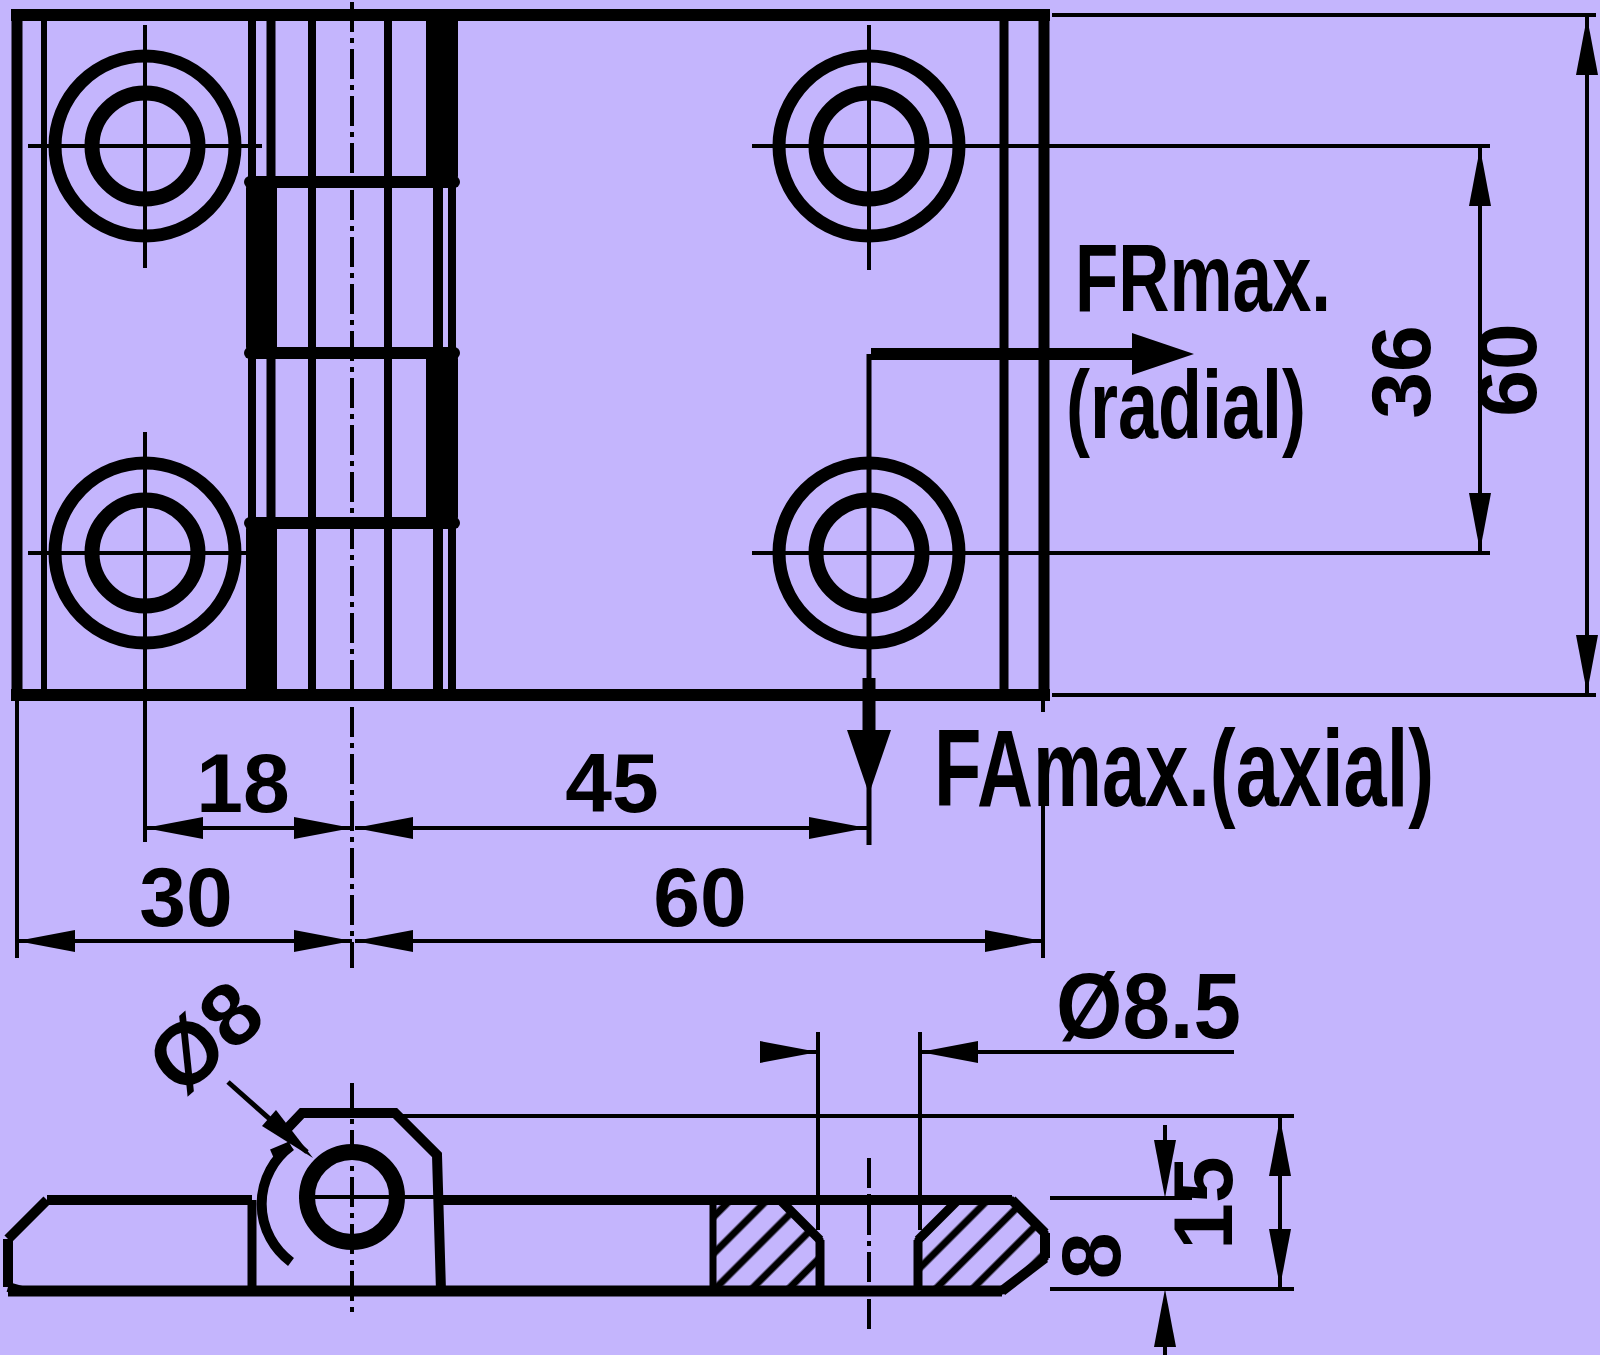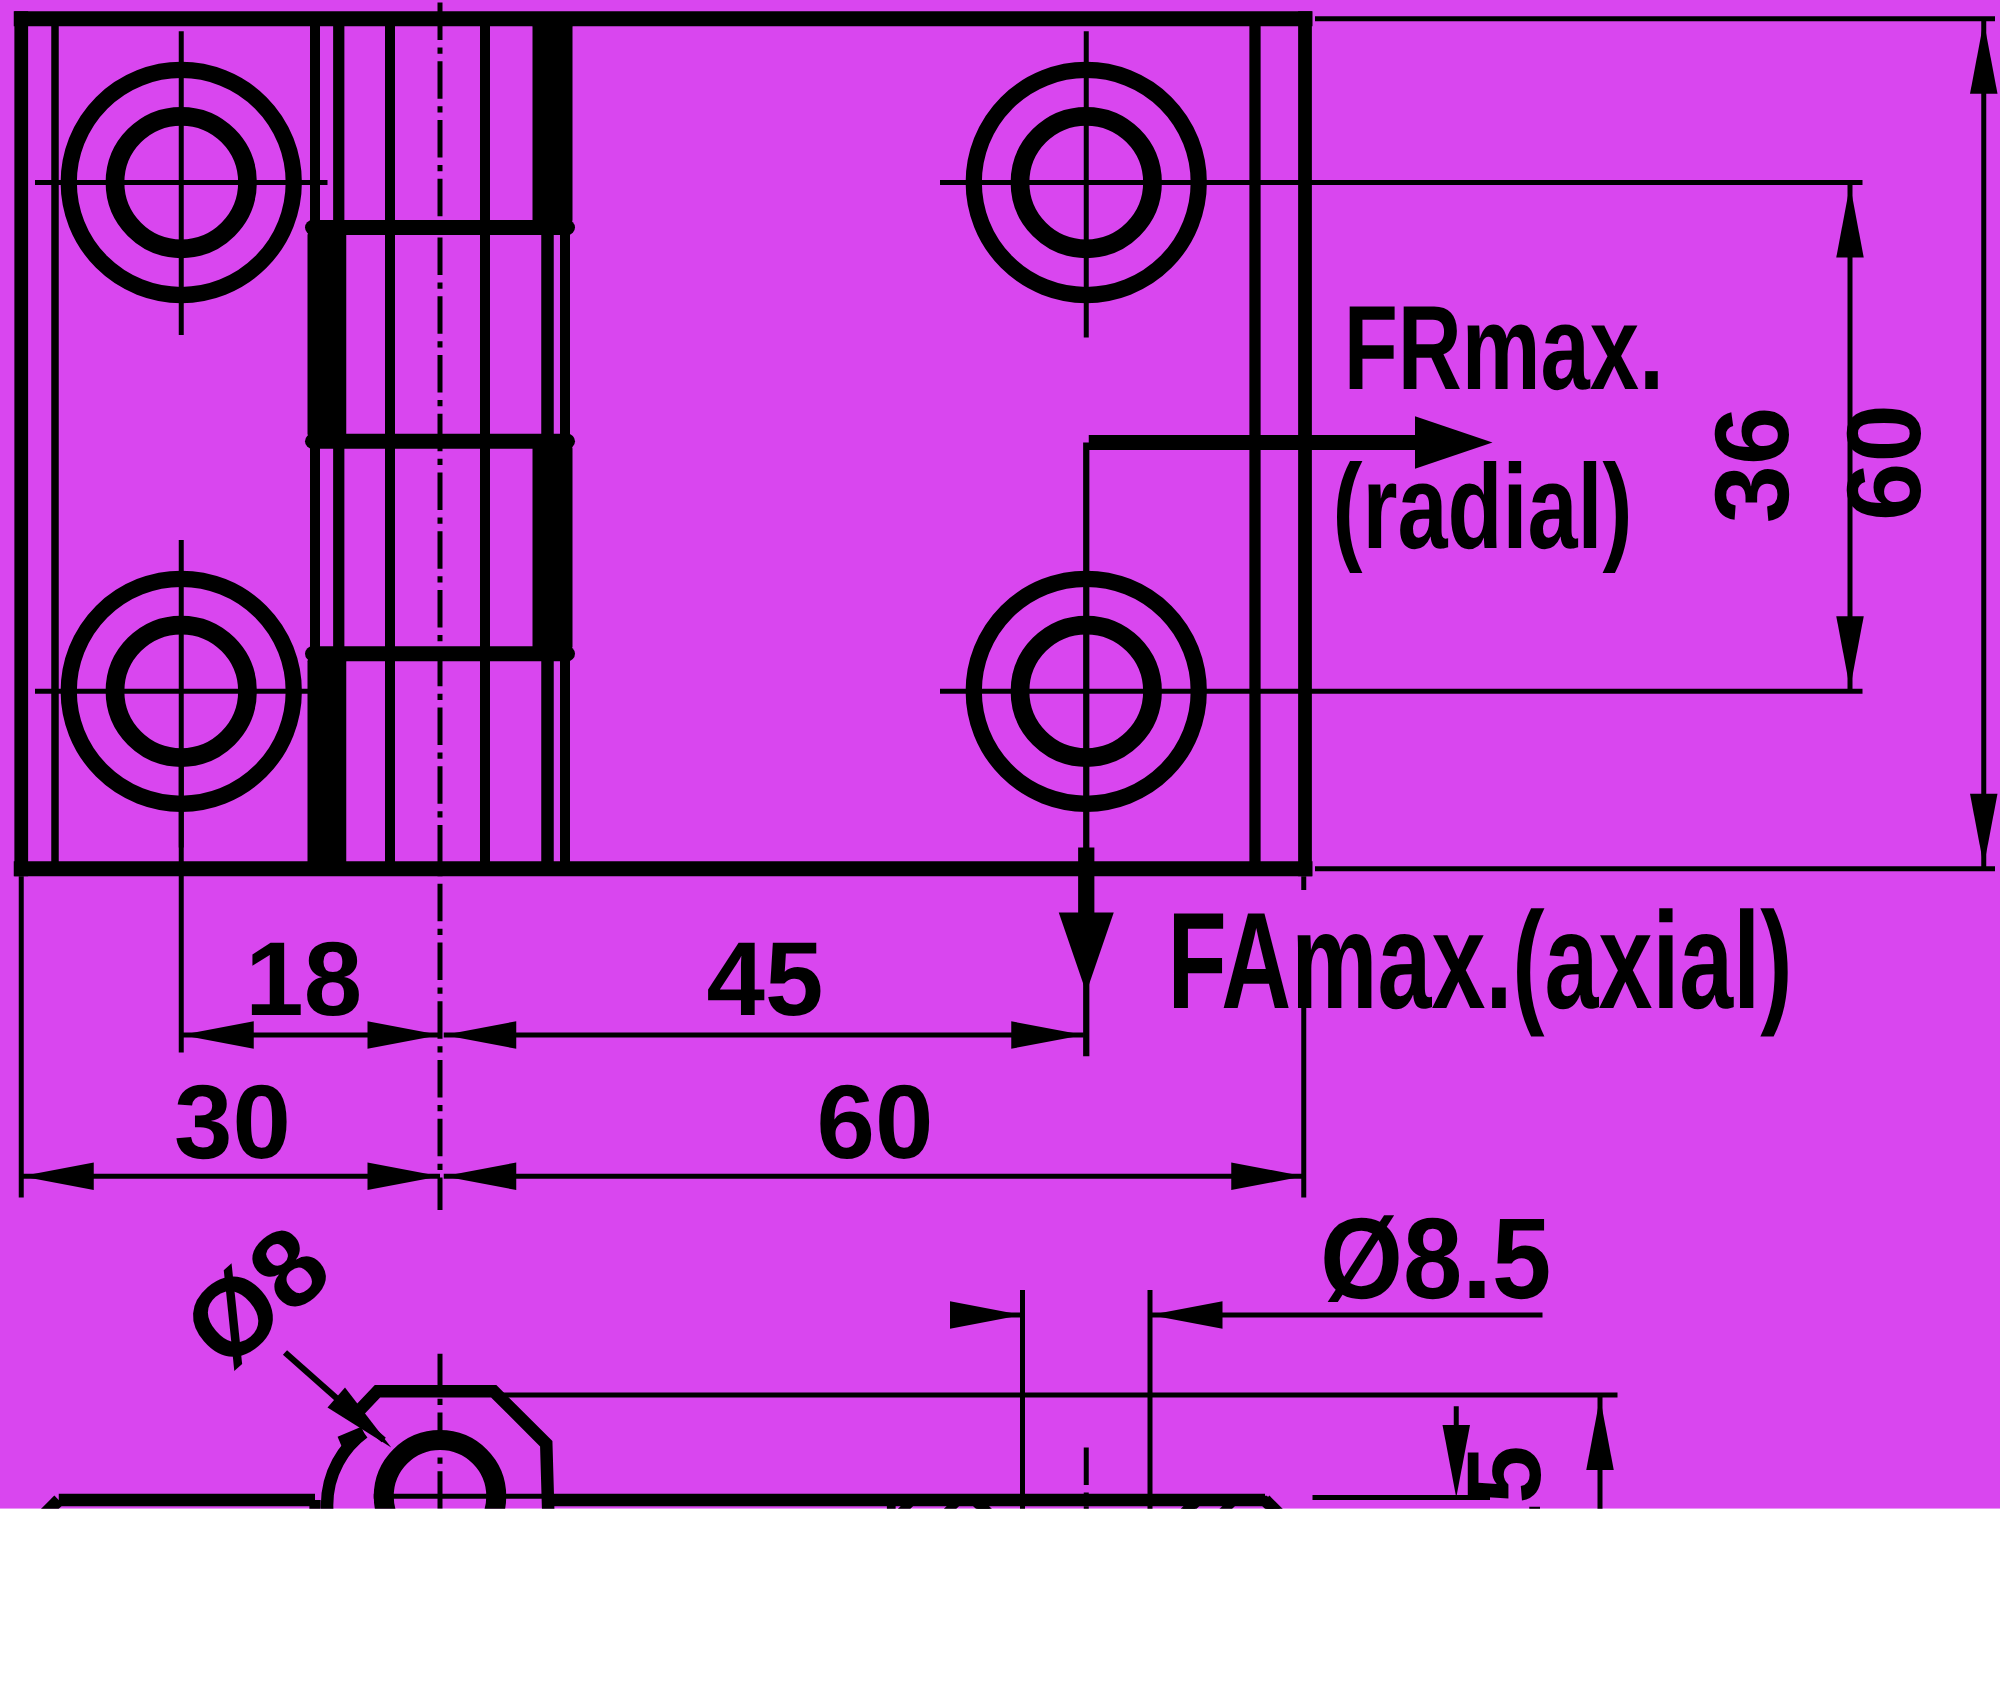--- a/index.html
+++ b/index.html
@@ -1,16 +1,16 @@
 <!DOCTYPE html>
 <html><head>
 <meta charset="utf-8">
 <style>
   html,body{margin:0;padding:0;background:#ffffff;}
-  .stage{width:1600px;height:1207px;position:relative;background:#d946ef;}
+  .stage{width:1600px;height:1355px;position:relative;background:#c4b5fd;}
   svg{display:block;}
   text{font-family:"Liberation Sans", sans-serif;font-weight:bold;fill:#000;}
 </style>
 </head>
 <body>
 
 <div class="stage">
 <svg width="1600" height="1355" viewBox="0 0 1600 1355">
   <defs>
     <pattern id="hatch" width="26" height="26" patternUnits="userSpaceOnUse" patternTransform="rotate(-45)">

